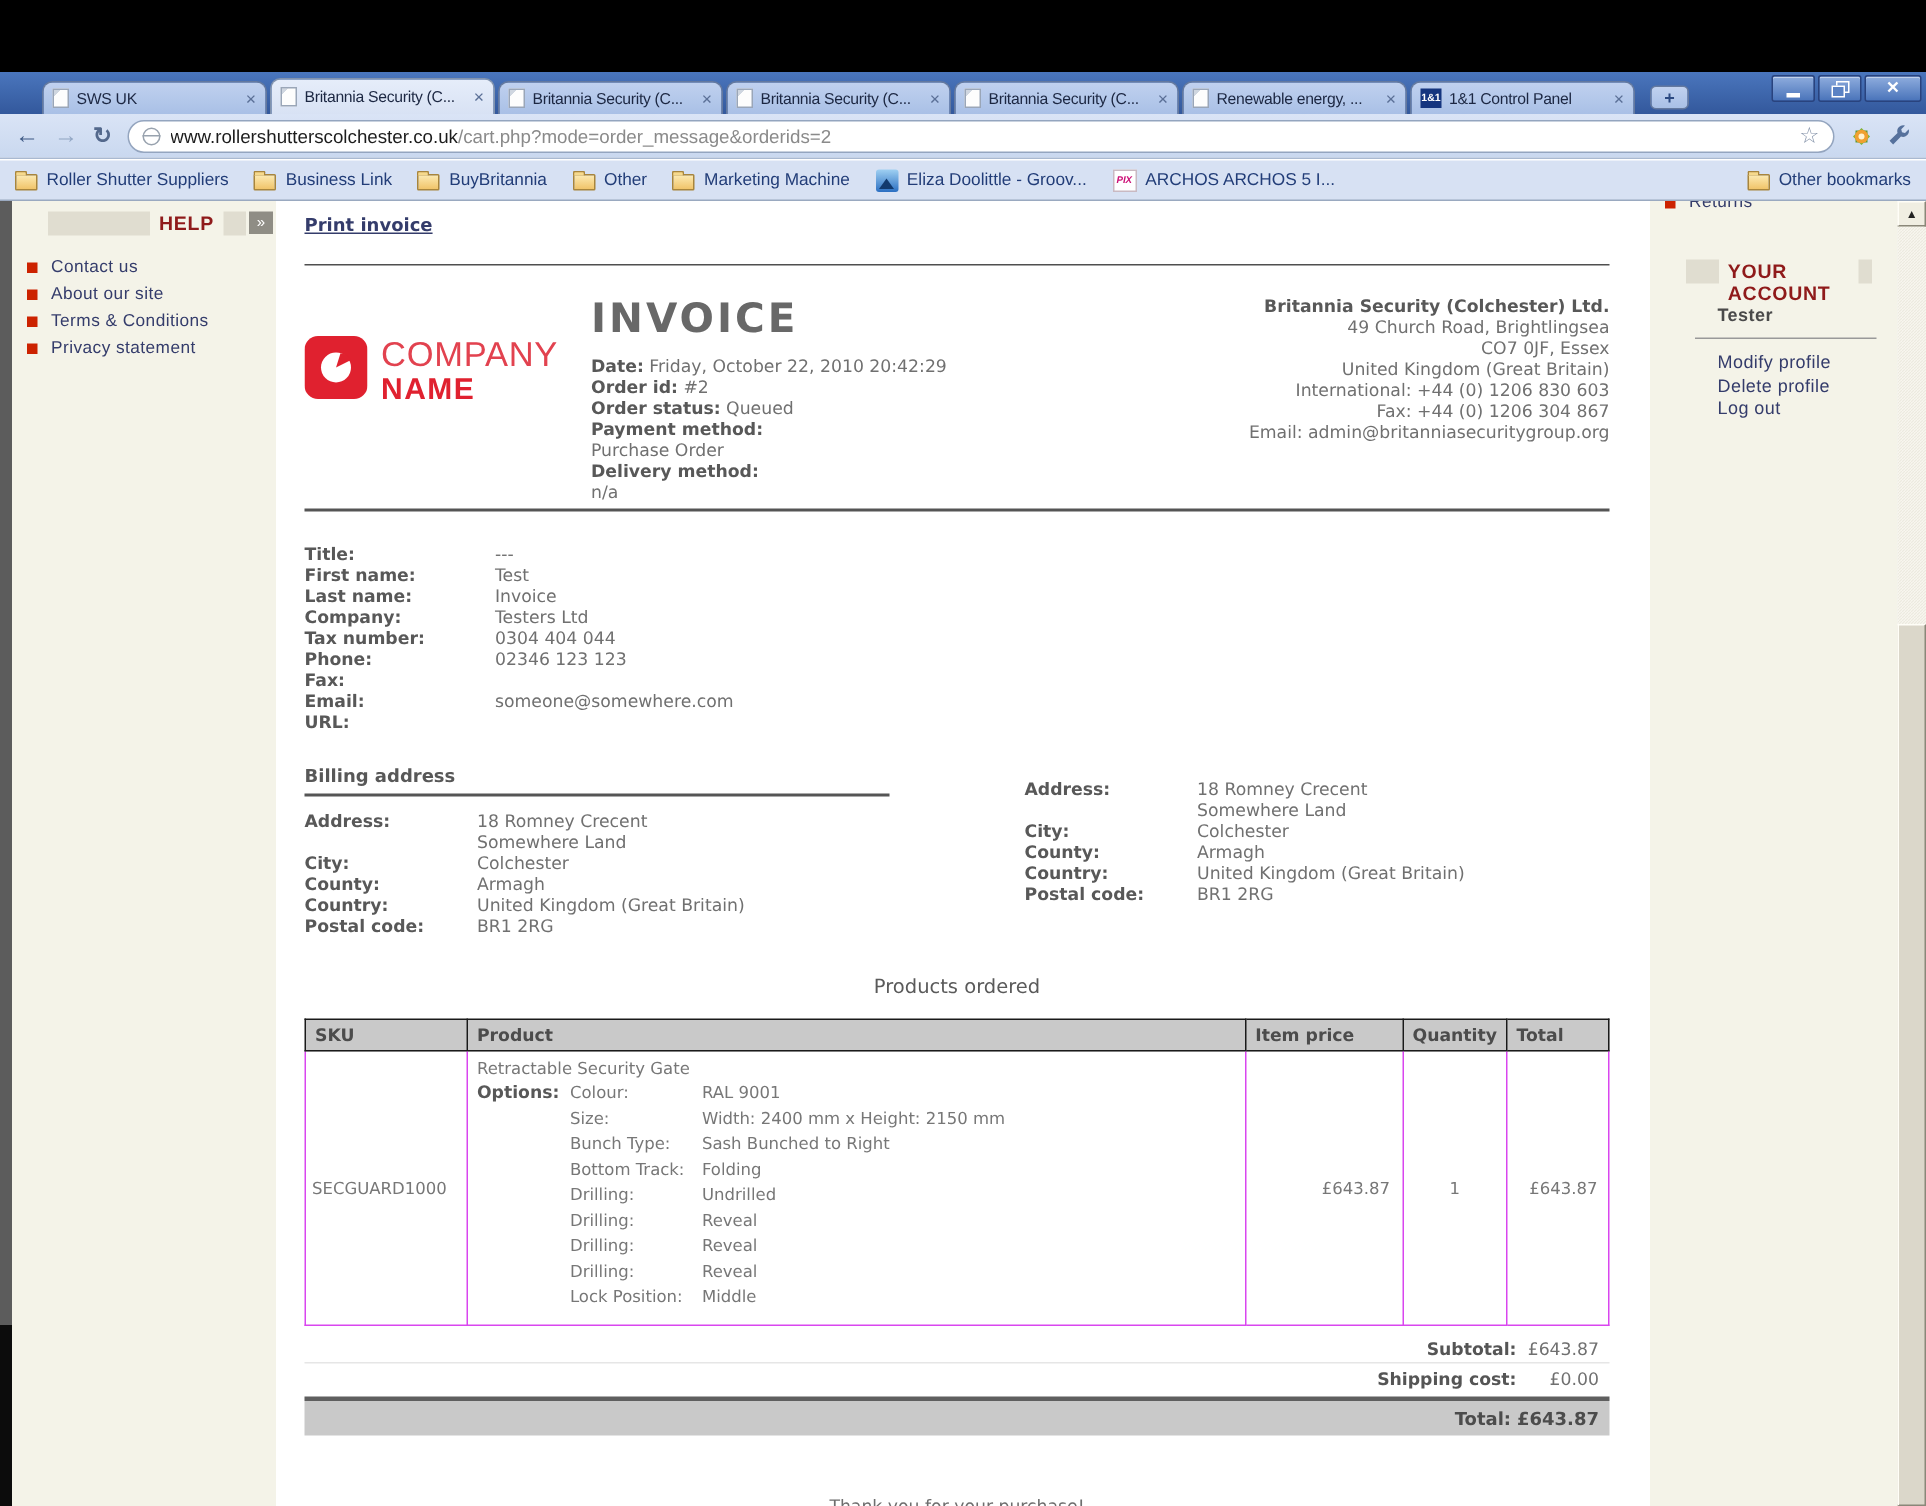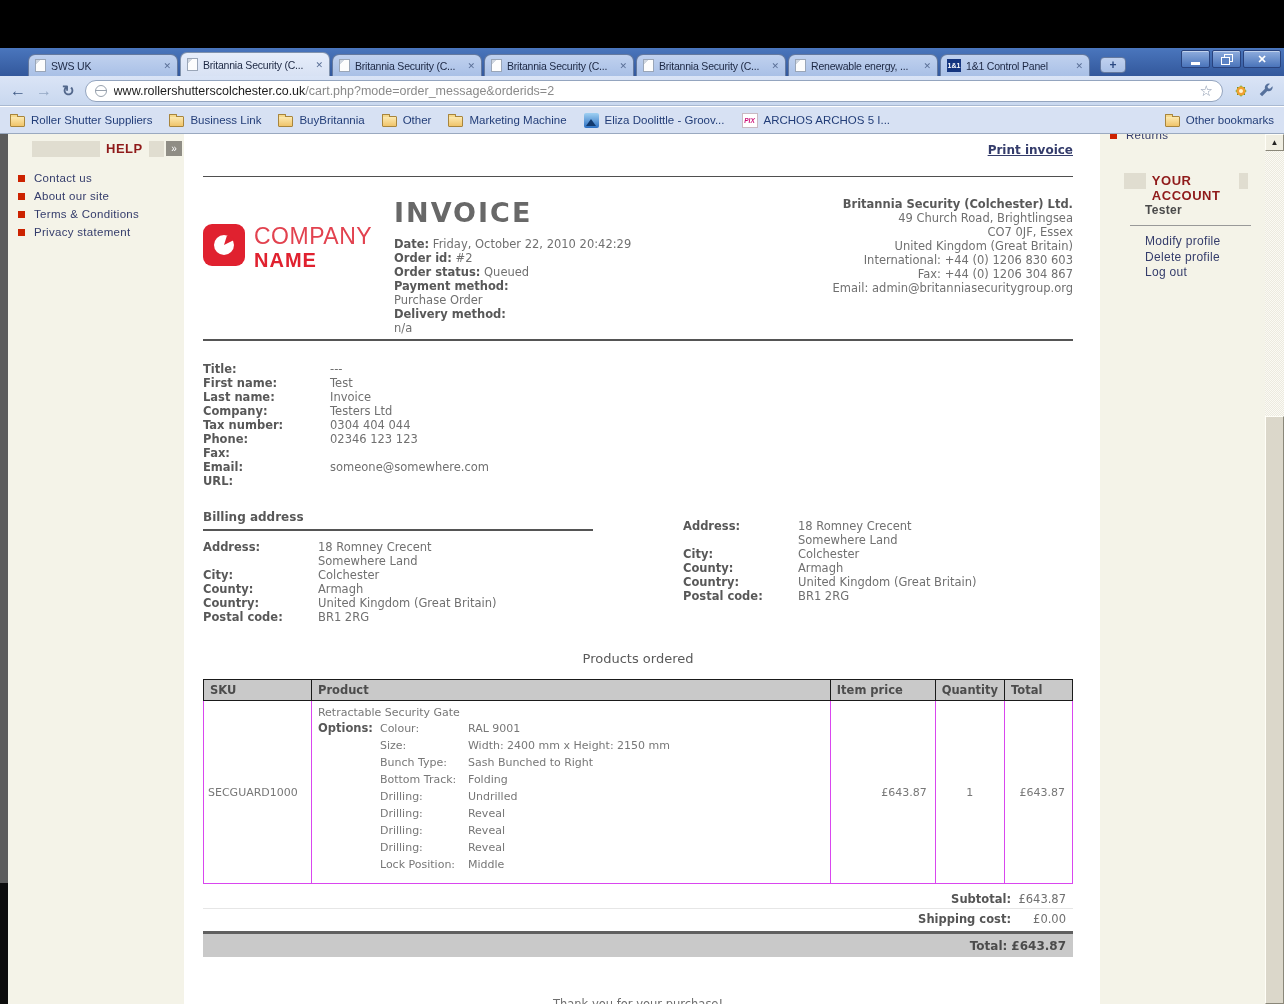--- a/index.html
+++ b/index.html
@@ -125,21 +125,21 @@
   .sb-btn { position:absolute; left:0; width:19px; height:17px; background:#f0eee2;
     border:1px solid; border-color:#fffef7 #8a8779 #8a8779 #fffef7;
     display:flex; align-items:center; justify-content:center; font-size:8px; color:#222; }
   .sb-up { top:0; } .sb-down { bottom:0; }
   .sb-thumb { position:absolute; left:0; top:282px; width:19px; height:588px; background:#dbd7ca;
     border:1px solid; border-color:#fffef7 #8a8779 #8a8779 #fffef7; }
 
   
   .invoice { padding:9px 27px 0 19px; font-family:"DejaVu Sans", sans-serif; font-size:11.5px; color:#707070; }
   .invoice b { color:#585858; }
-  .print-row { text-align:right; }
+  .print-row { }
   .print-link { font-size:12px; font-weight:bold; text-decoration:underline; color:var(--navy); }
   .rule1 { border-top:1px solid #4f4f4f; margin-top:19px; }
   .head-flex { display:flex; margin-top:20px; }
   .logo-wrap { width:191px; padding-top:27px; display:flex; gap:9px; flex:0 0 auto; }
   .logo-word1 { font-family:"Liberation Sans",sans-serif; font-size:23px; color:#e2424f; letter-spacing:0.5px; line-height:1.1; }
   .logo-word2 { font-family:"Liberation Sans",sans-serif; font-size:20px; font-weight:bold; color:var(--logo-red); letter-spacing:1px; line-height:1.1; }
   .inv-title { font-size:27px; font-weight:bold; color:#686868; letter-spacing:2px; margin-bottom:9px; }
   .meta-line, .seller-line, .seller-name { line-height:14px; }
   .seller-block { margin-left:auto; text-align:right; }
   .seller-name { font-weight:bold; color:#585858; }

